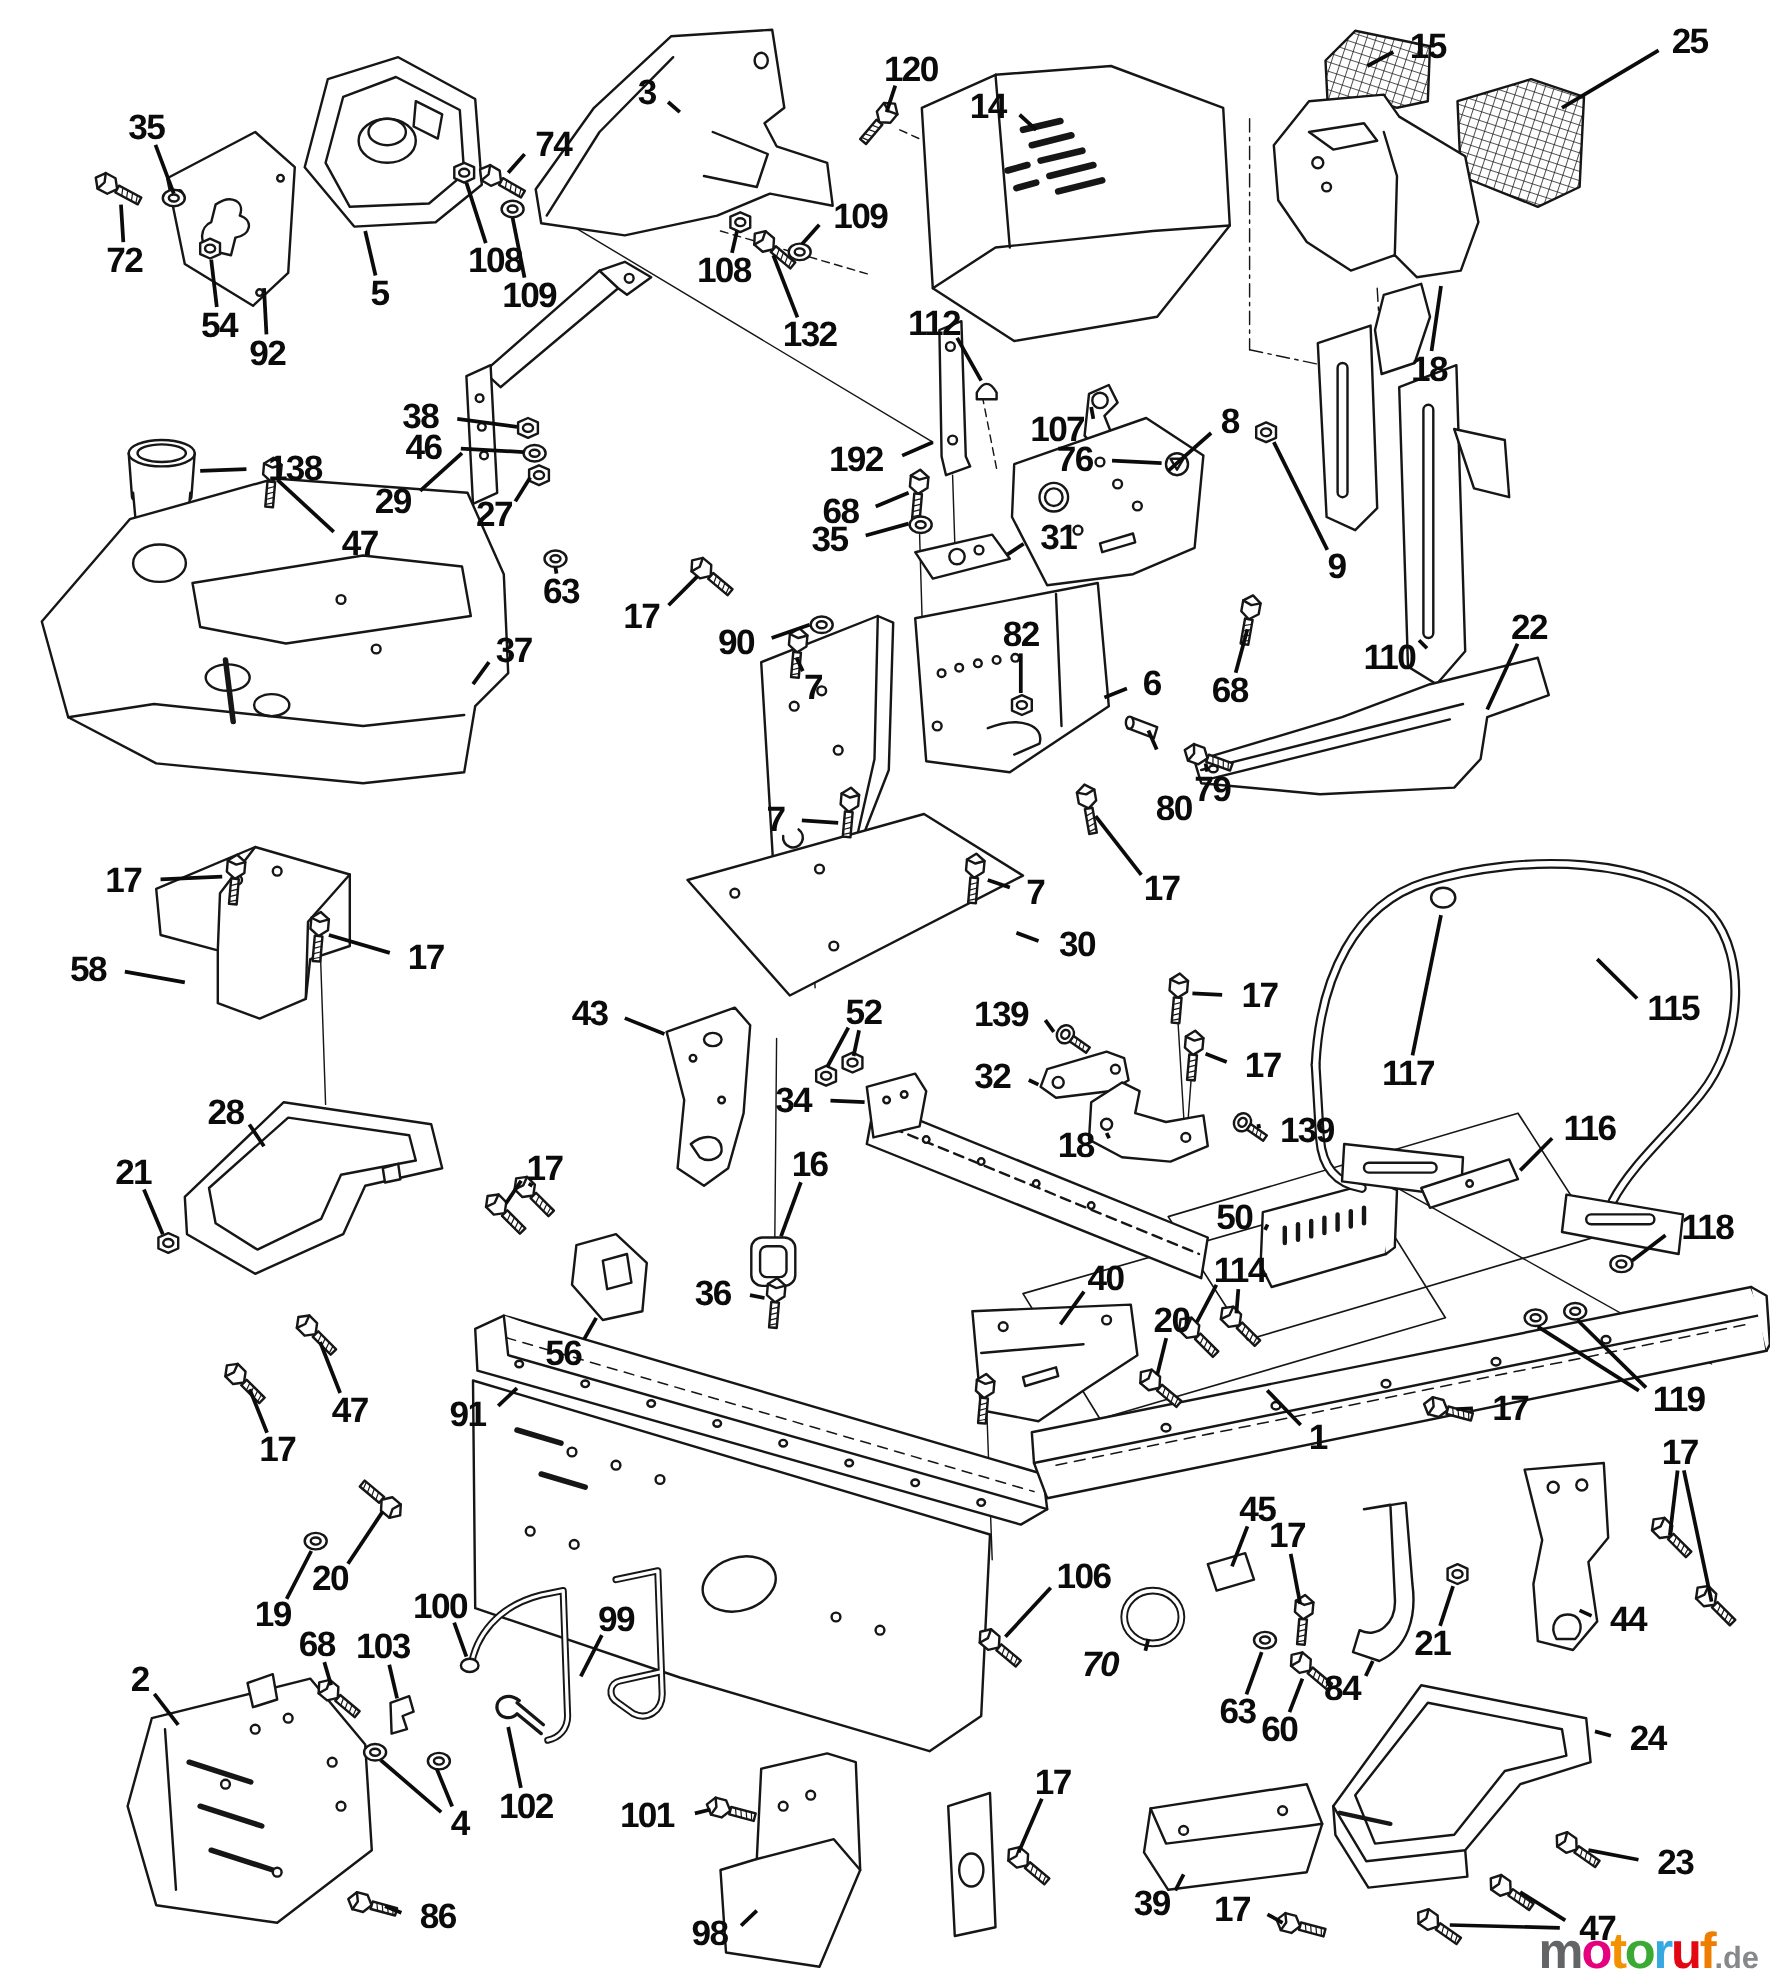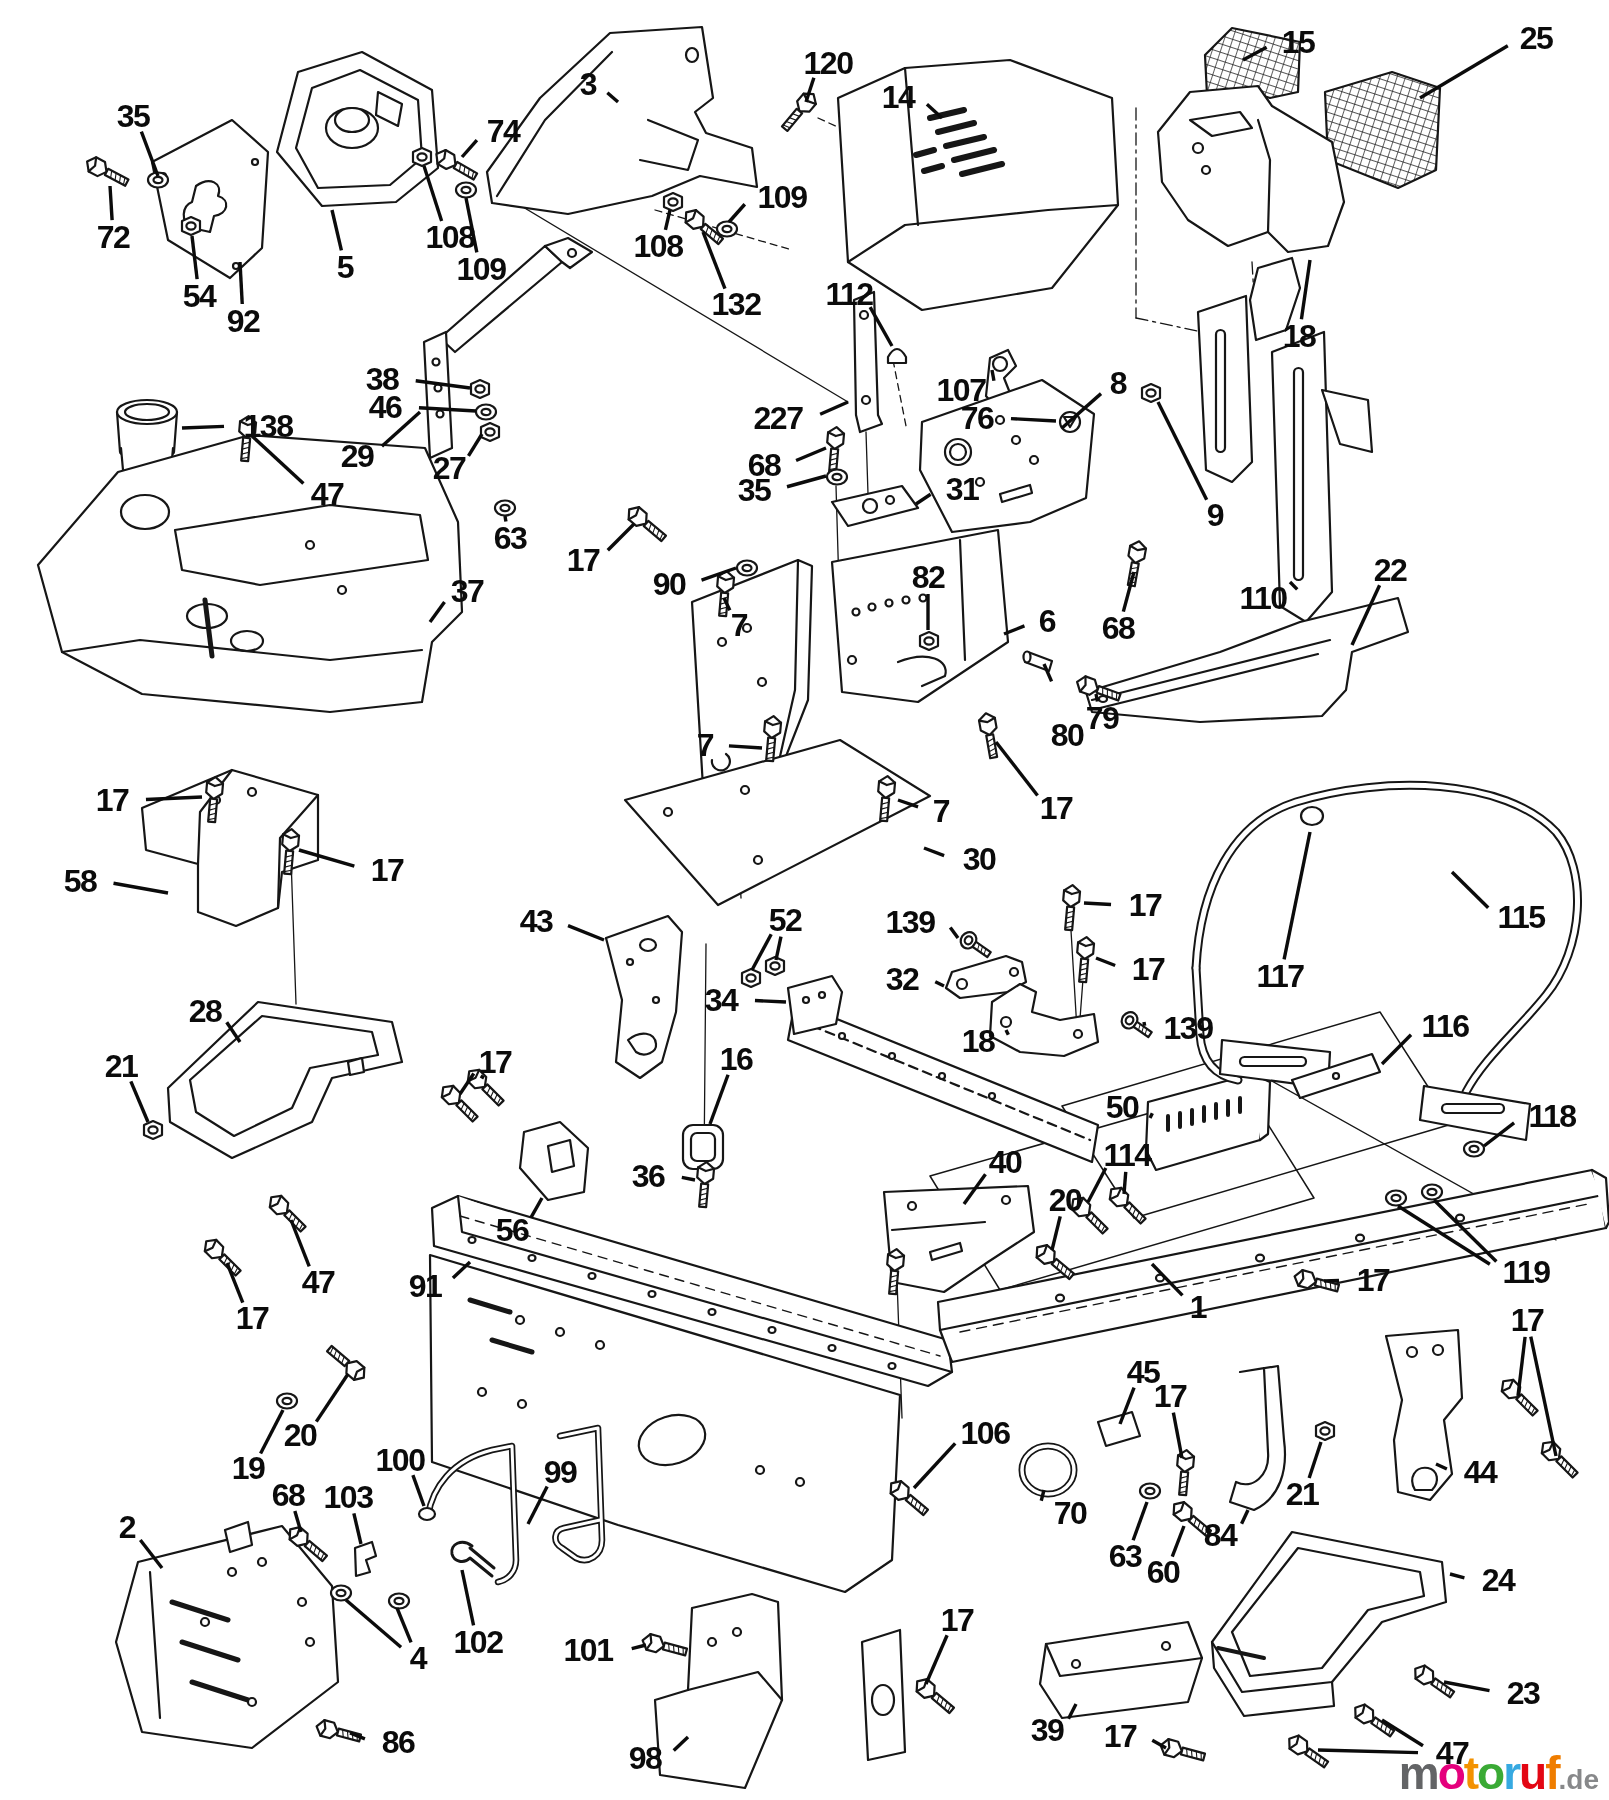--- a/index.html
+++ b/index.html
@@ -658,21 +658,21 @@
       <div class="part-label" style="left: 1298px; top: 42px;">15</div>
       <div class="part-label" style="left: 1536px; top: 38px;">25</div>
       <div class="part-label" style="left: 1299px; top: 336px;">18</div>
       <div class="part-label" style="left: 268px; top: 426px;">138</div>
       <div class="part-label" style="left: 382px; top: 379px;">38</div>
       <div class="part-label" style="left: 385px; top: 407px;">46</div>
       <div class="part-label" style="left: 357px; top: 456px;">29</div>
       <div class="part-label" style="left: 449px; top: 468px;">27</div>
       <div class="part-label" style="left: 327px; top: 494px;">47</div>
       <div class="part-label" style="left: 467px; top: 591px;">37</div>
-      <div class="part-label" style="left: 778px; top: 418px;">227</div>
+      <div class="part-label" style="left: 778px; top: 418px;">192</div>
       <div class="part-label" style="left: 961px; top: 390px;">107</div>
       <div class="part-label" style="left: 977px; top: 418px;">76</div>
       <div class="part-label" style="left: 764px; top: 465px;">68</div>
       <div class="part-label" style="left: 754px; top: 490px;">35</div>
       <div class="part-label" style="left: 962px; top: 489px;">31</div>
       <div class="part-label" style="left: 510px; top: 538px;">63</div>
       <div class="part-label" style="left: 583px; top: 560px;">17</div>
       <div class="part-label" style="left: 669px; top: 584px;">90</div>
       <div class="part-label" style="left: 739px; top: 625px;">7</div>
       <div class="part-label" style="left: 928px; top: 577px;">82</div>
@@ -717,21 +717,21 @@
       <div class="part-label" style="left: 1552px; top: 1116px;">118</div>
       <div class="part-label" style="left: 1526px; top: 1272px;">119</div>
       <div class="part-label" style="left: 1373px; top: 1280px;">17</div>
       <div class="part-label" style="left: 1527px; top: 1320px;">17</div>
       <div class="part-label" style="left: 1005px; top: 1162px;">40</div>
       <div class="part-label" style="left: 1065px; top: 1200px;">20</div>
       <div class="part-label" style="left: 1198px; top: 1307px;">1</div>
       <div class="part-label" style="left: 1143px; top: 1372px;">45</div>
       <div class="part-label" style="left: 1170px; top: 1396px;">17</div>
       <div class="part-label" style="left: 985px; top: 1433px;">106</div>
-      <div class="part-label" style="left: 1070px; top: 1513px;">70</div>
+      <div class="part-label" style="left: 1000px; top: 1513px; font-style: italic;">70</div>
       <div class="part-label" style="left: 1125px; top: 1556px;">63</div>
       <div class="part-label" style="left: 1163px; top: 1572px;">60</div>
       <div class="part-label" style="left: 1220px; top: 1535px;">84</div>
       <div class="part-label" style="left: 1302px; top: 1494px;">21</div>
       <div class="part-label" style="left: 1480px; top: 1472px;">44</div>
       <div class="part-label" style="left: 300px; top: 1435px;">20</div>
       <div class="part-label" style="left: 248px; top: 1468px;">19</div>
       <div class="part-label" style="left: 127px; top: 1527px;">2</div>
       <div class="part-label" style="left: 288px; top: 1495px;">68</div>
       <div class="part-label" style="left: 348px; top: 1497px;">103</div>

